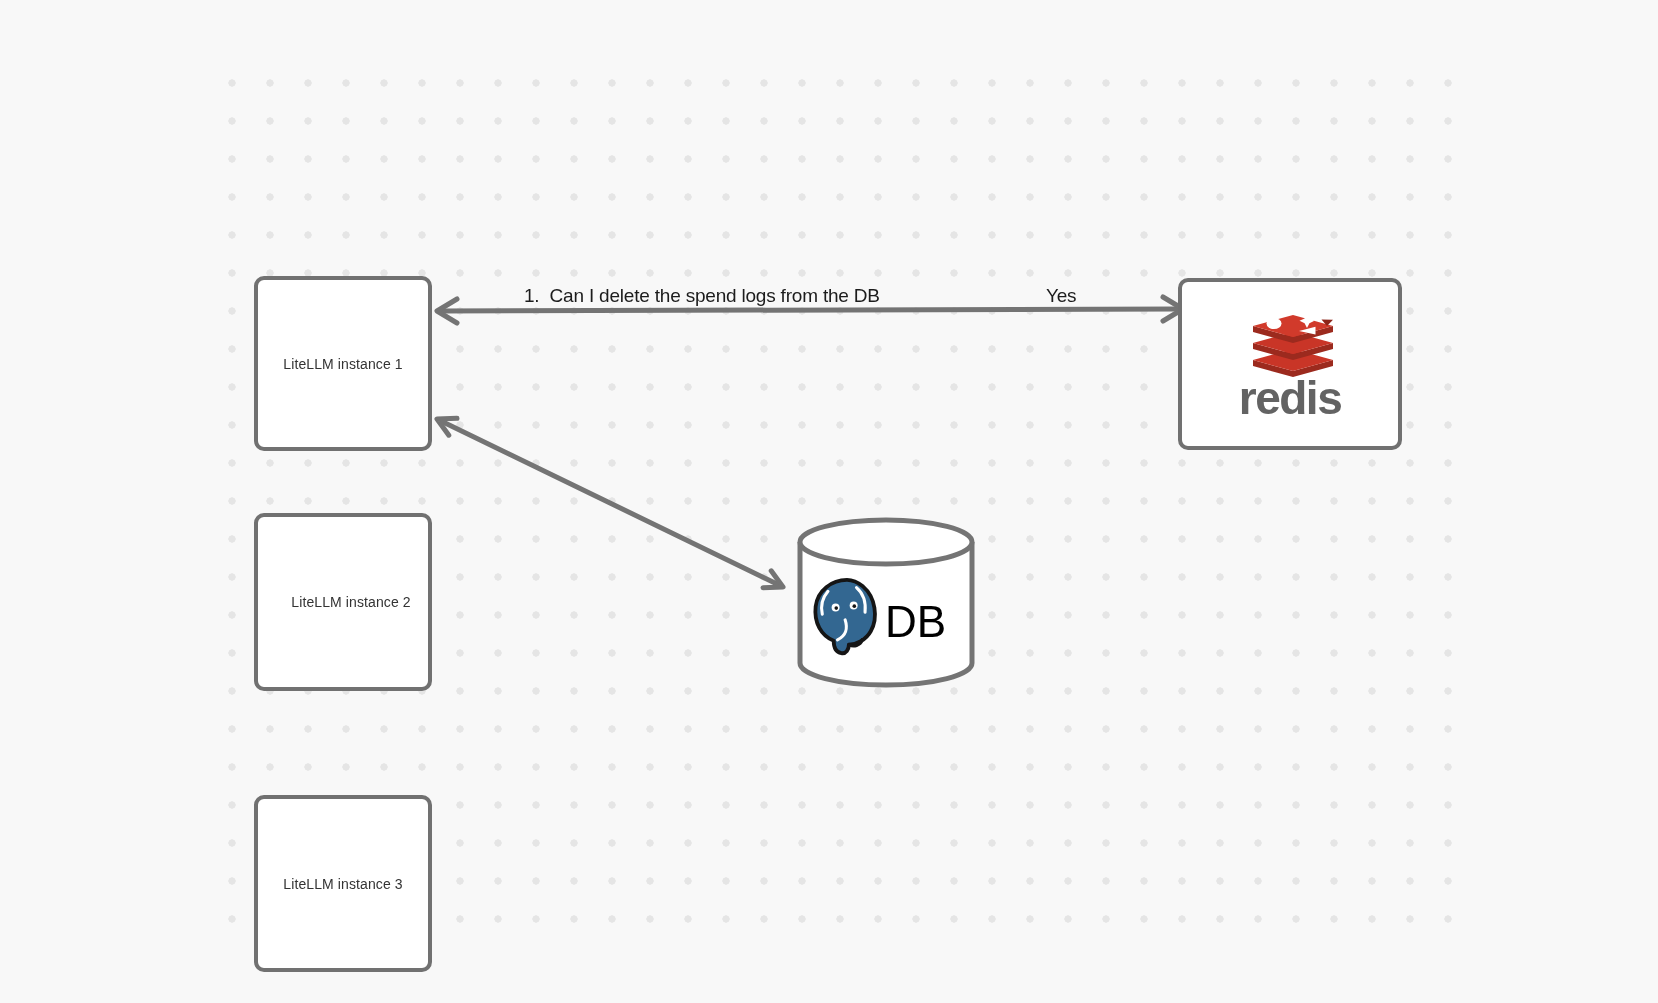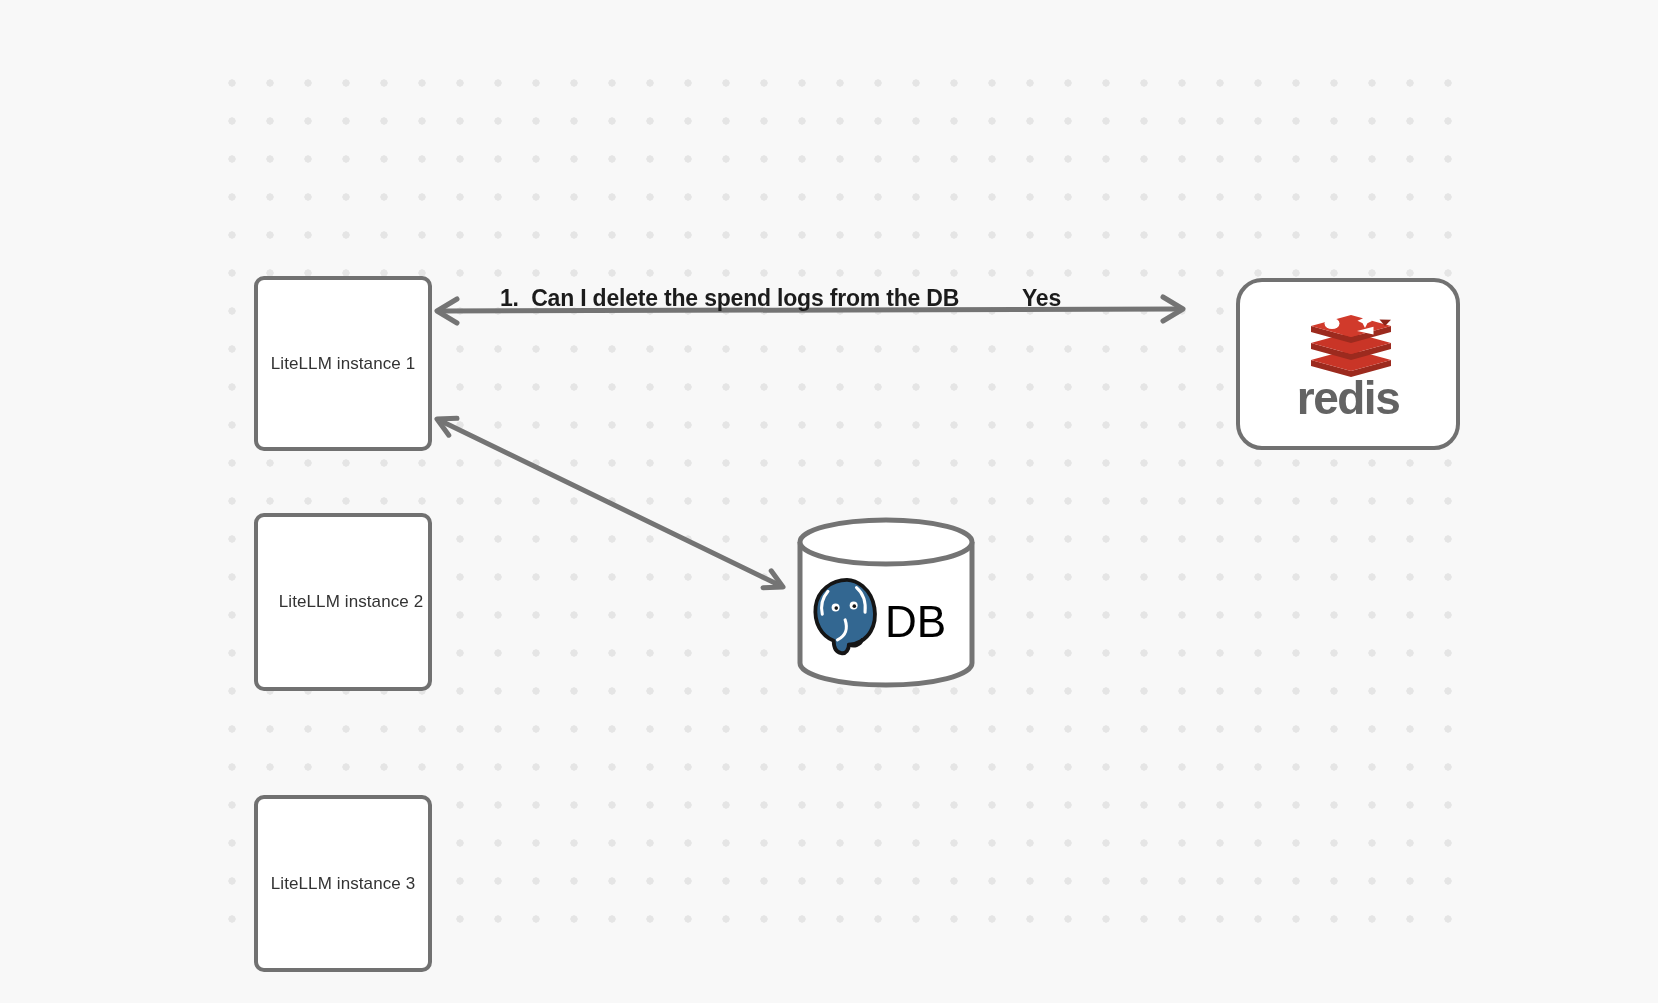--- a/index.html
+++ b/index.html
@@ -37,34 +37,34 @@
     position: absolute;
     box-sizing: border-box;
     background: #ffffff;
     border: 4px solid #717171;
     border-radius: 10px;
     display: flex;
     align-items: center;
     justify-content: center;
   }
   .node-box .node-label {
-    font-size: 17px;
+    font-size: 14px;
     color: #333333;
     letter-spacing: 0.1px;
   }
   .redis-node {
     position: absolute;
-    left: 1236px;
+    left: 1178px;
     top: 278px;
     width: 224px;
     height: 172px;
     box-sizing: border-box;
     background: #ffffff;
     border: 4px solid #717171;
-    border-radius: 26px;
+    border-radius: 10px;
   }
   .redis-icon {
     position: absolute;
     left: 61px;
     top: 31px;
   }
   .redis-wordmark {
     position: absolute;
     left: 0;
     top: 93px;
@@ -96,26 +96,27 @@
   .db-label {
     position: absolute;
     left: 90px;
     top: 85px;
     font-size: 44px;
     color: #000000;
     line-height: 1;
   }
   .edge-label {
     position: absolute;
-    font-size: 23px;
-    font-weight: 700;
+    font-size: 19px;
+    font-weight: 400;
     color: #1c1c1c;
     white-space: pre;
     line-height: 1.15;
     letter-spacing: -0.2px;
+    margin-left: 24px;
   }
   .edge-label-1 { left: 500px; top: 285px; }
   .edge-label-yes { left: 1022px; top: 285px; text-align: center; }
   .edge-label-2 { left: 585px; top: 452px; }
 </style>
 </head>
 <body>
 
 <div class="canvas">
 

